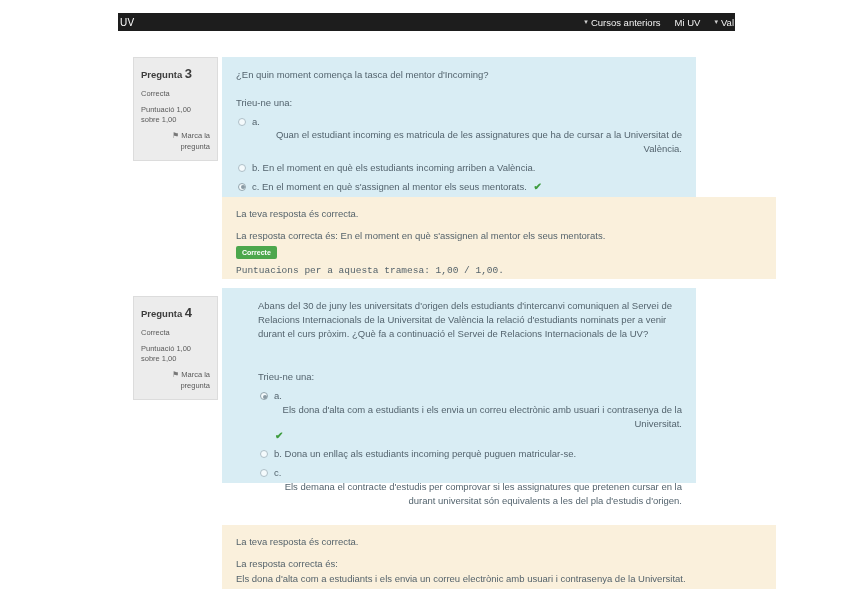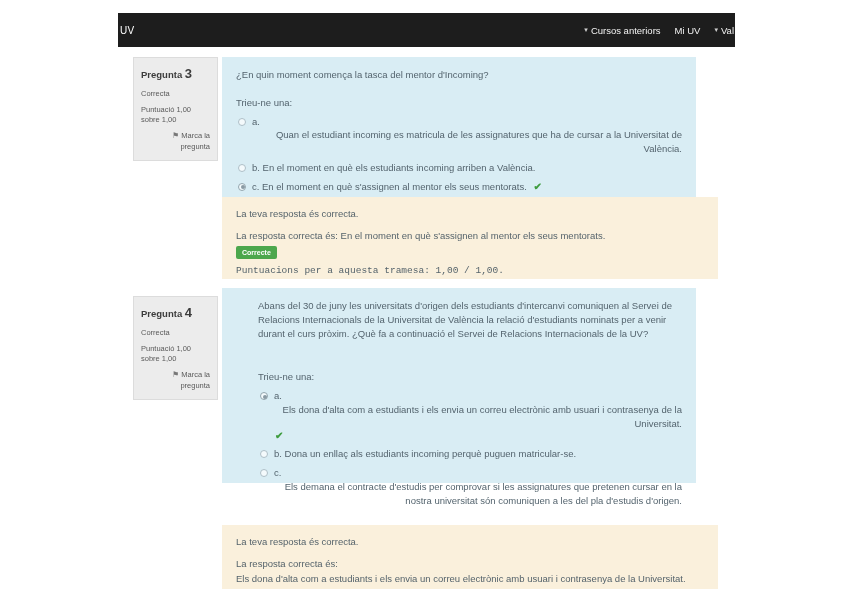--- a/index.html
+++ b/index.html
@@ -1,21 +1,21 @@
 <!DOCTYPE html>
 <html><head>
 <meta charset="utf-8">
 <style>
   * { margin:0; padding:0; box-sizing:border-box; }
   html,body { width:848px; height:599px; background:#ffffff; overflow:hidden;
               font-family:"Liberation Sans", sans-serif; }
   .abs { position:absolute; }
 
   
-  .navbar { left:118px; top:13px; width:617px; height:34px; background:#1d1d1d;
+  .navbar { left:118px; top:13px; width:617px; height:18px; background:#1d1d1d;
             display:flex; align-items:center; justify-content:space-between;
             color:#f2f2f2; font-size:9.5px; overflow:hidden; }
   .brand { padding-left:2px; font-size:10px; color:#ffffff; letter-spacing:.3px; }
   .nav-right { display:flex; align-items:flex-start; gap:14px; padding-right:1px; white-space:nowrap; }
   .nav-item { color:#f2f2f2; cursor:pointer; display:flex; align-items:center; gap:3px; }
   .caret { font-size:7px; color:#cfcfcf; }
 
   
   .info-box { width:85px; background:#ececec; border:1px solid #dcdcdc;
               padding:7px 7px 8px 7px; color:#5a5a5a; font-size:7.5px; line-height:1.35; }
@@ -36,21 +36,21 @@
            background:#f4fafc; margin:3px 6px 0 2px; flex:none; position:relative; }
   .radio.sel { border-color:#93a6ae; }
   .radio.sel::after { content:""; position:absolute; left:1.5px; top:1.5px;
                       width:4px; height:4px; border-radius:50%; background:#8a9aa3; }
   .opt-body { flex:1; }
   .opt-indent { margin-left:1px;text-align:right; }
   .check { color:#3f9c3f; font-weight:bold; font-size:10px; margin-left:4px; }
   .check-line { margin-left:1px; line-height:1.2; }
 
   
-  .fb-box { width:496px; background:#faf0dc; padding:10px 14px; color:#55636b;
+  .fb-box { width:554px; background:#faf0dc; padding:10px 14px; color:#55636b;
             font-size:9.5px; line-height:1.4; }
   .fb-line { margin-bottom:9px; }
   .fb-line-tight { margin-bottom:1px; }
   .badge { display:inline-block; background:#4ca74c; color:#ffffff; font-size:7px;
            font-weight:bold; padding:2px 6px; border-radius:2px; margin:2px 0 3px 0; }
   .fb-last { margin-top:2px;font-family:Liberation Mono, monospace; }
   #q4-feedback { height:64px; overflow:hidden; }
 </style>
 </head>
 <body>
@@ -157,21 +157,21 @@
     <div class="opt-body">
       <span>b.</span>
       <span>Dona un enllaç als estudiants incoming perquè puguen matricular-se.</span>
     </div>
   </div>
 
   <div class="option">
     <div class="radio"></div>
     <div class="opt-body">
       <div>c.</div>
-      <div class="opt-indent">Els demana el contracte d'estudis per comprovar si les assignatures que pretenen cursar en la nostra universitat són comuniquen a les del pla d'estudis d'origen.</div>
+      <div class="opt-indent">Els demana el contracte d'estudis per comprovar si les assignatures que pretenen cursar en la durant universitat són equivalents a les del pla d'estudis d'origen.</div>
     </div>
   </div>
 </div>
 
 <div class="abs fb-box" id="q4-feedback" style="left:222px; top:525px;">
   <div class="fb-line">La teva resposta és correcta.</div>
   <div class="fb-line-tight">La resposta correcta és:</div>
   <div>Els dona d'alta com a estudiants i els envia un correu electrònic amb usuari i contrasenya de la Universitat.</div>
 </div>
 

